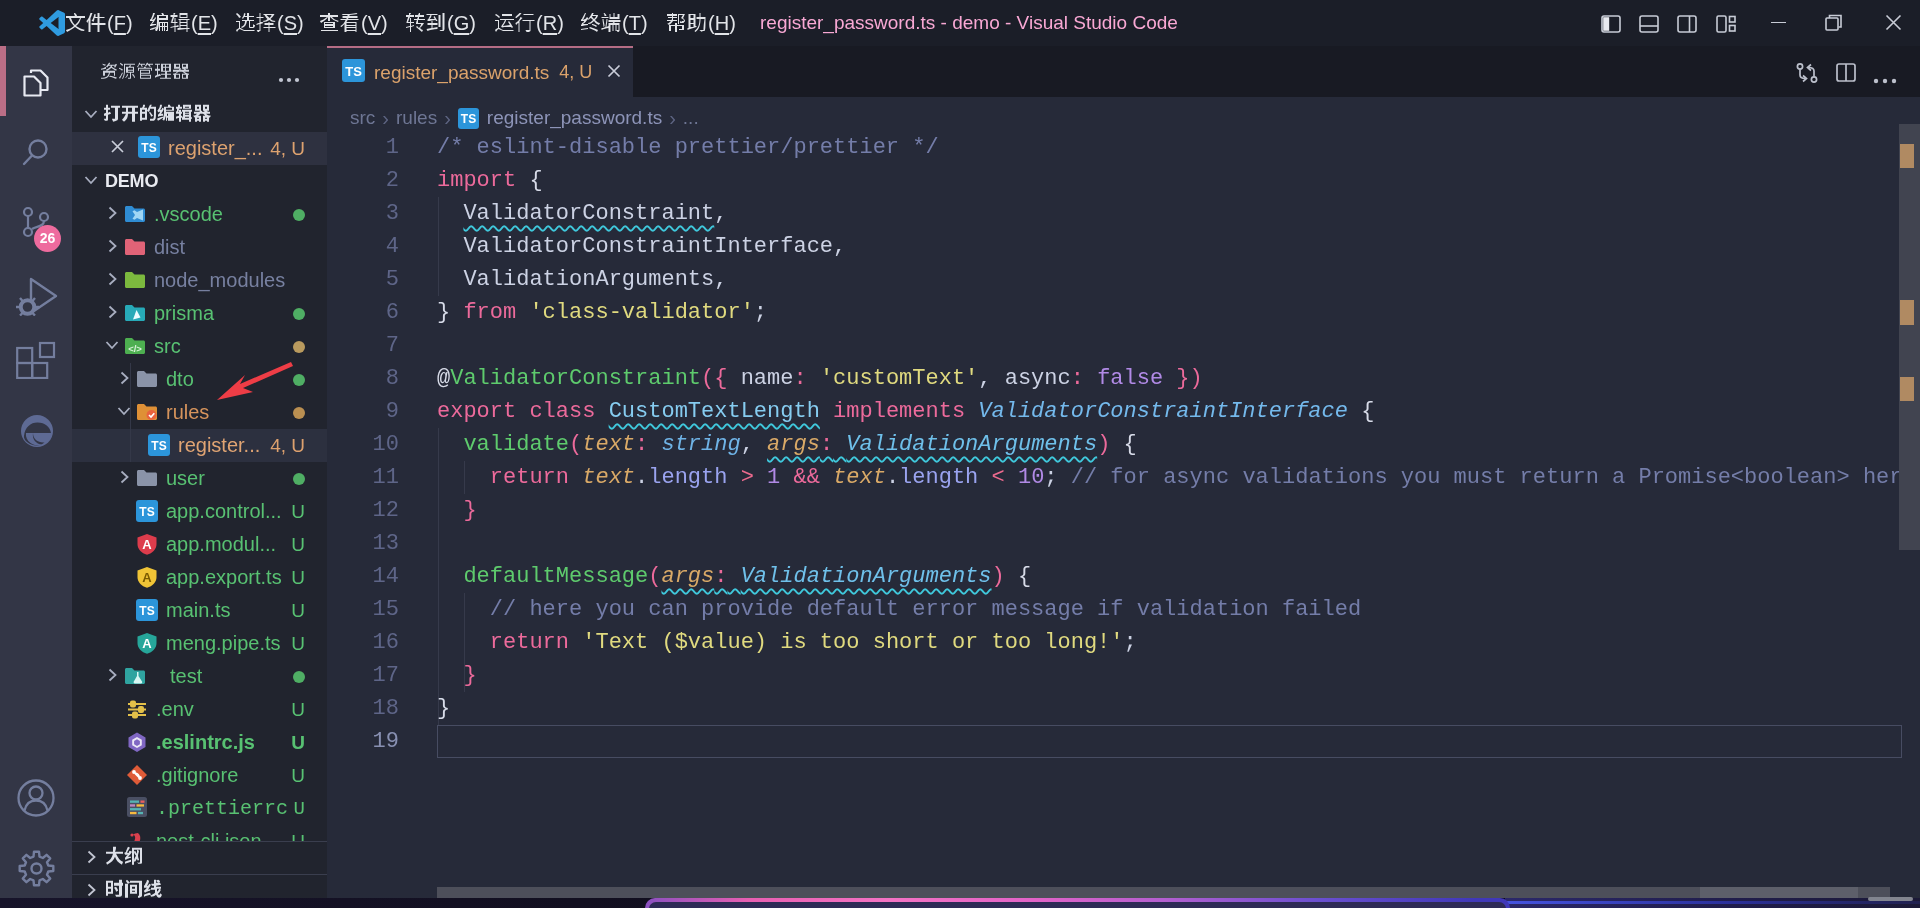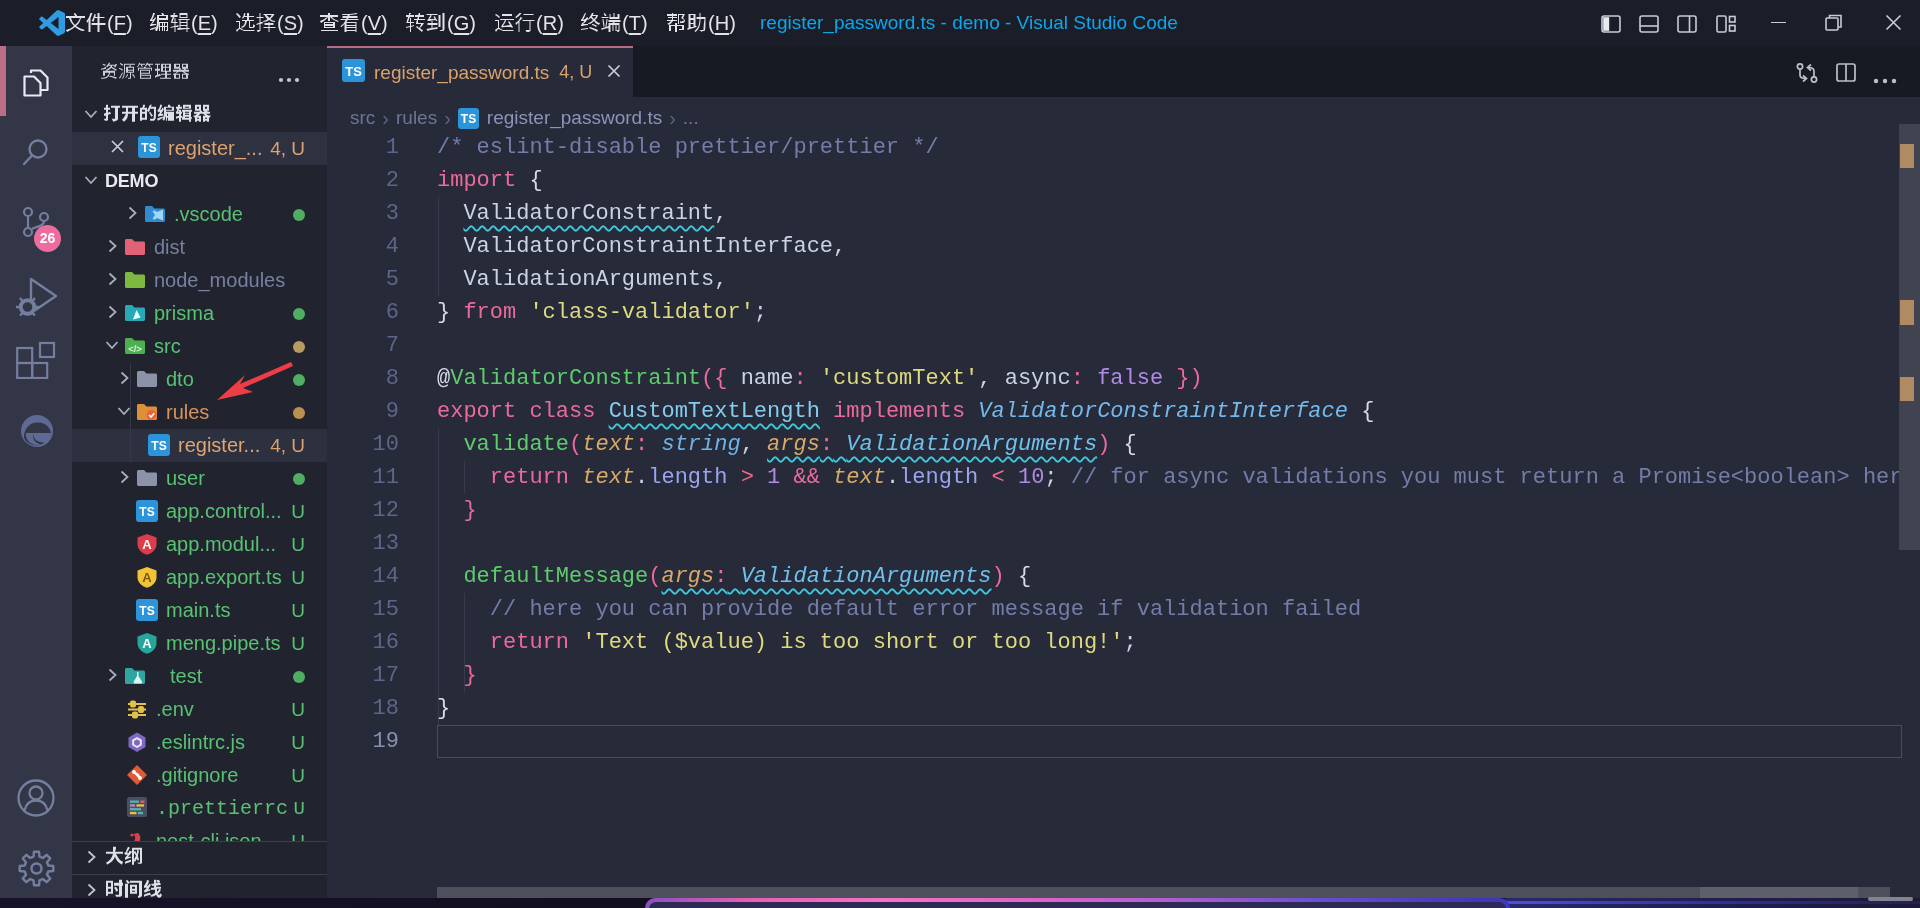--- a/index.html
+++ b/index.html
@@ -1,21 +1,21 @@
 <!DOCTYPE html>
 <html><head><meta charset="utf-8"><style>
 *{margin:0;padding:0;box-sizing:border-box}
 html,body{width:1920px;height:908px;overflow:hidden;background:#262a39;font-family:"Liberation Sans",sans-serif}
 .abs{position:absolute}
 #page{position:relative;width:1920px;height:908px}
 
 #title{position:absolute;left:0;top:0;width:1920px;height:46px;background:#1b1e28}
 .menu{position:absolute;top:0;height:46px;display:flex;align-items:center;color:#e2e4e8;font-size:20px}
 .menu svg{margin-right:1px}
-#wintitle{position:absolute;top:0;left:760px;width:400px;height:46px;line-height:46px;text-align:right;color:#0ea5e9;font-size:19px;white-space:nowrap}
+#wintitle{position:absolute;top:0;left:760px;width:400px;height:46px;line-height:46px;text-align:right;color:#f9a8d4;font-size:19px;white-space:nowrap}
 
 #actbar{position:absolute;left:0;top:46px;width:72px;height:862px;background:#333646}
 #actind{position:absolute;left:0;top:46px;width:6px;height:70px;background:#bb6e86}
 .aicon{position:absolute;left:0;width:72px;height:70px;display:flex;align-items:center;justify-content:center}
 #badge{position:absolute;left:34px;top:225px;width:27px;height:27px;border-radius:50%;background:#ee6b9e;color:#fff;font-size:14px;font-weight:bold;text-align:center;line-height:27px}
 
 #sidebar{position:absolute;left:72px;top:46px;width:255px;height:862px;background:#21242e;overflow:hidden}
 .srow{position:absolute;left:0;width:255px;height:33px}
 .rowflex{display:flex;align-items:center;height:33px}
 .lbl{font-size:20px;white-space:nowrap}
@@ -269,21 +269,21 @@
         </div>
       </div>
       <div class="srow" style="top:119px">
         <div class="rowflex">
           <span style="margin-left:11px"><svg width="16" height="16" viewBox="0 0 16 16" style="">
               <path d="M2.5 5 L8 11 L13.5 5" fill="none" stroke="#a8aec0" stroke-width="1.8"></path>
             </svg></span>
           <span style="margin-left:6px;color:#e8eaf0;font-size:18px;font-weight:bold;letter-spacing:-0.2px">DEMO</span>
         </div>
       </div>
-      <div class="srow" style="top:152px;padding-left:20px;">
+      <div class="srow" style="top:152px;">
         <div class="rowflex">
           <span style="margin-left:32px"><svg width="16" height="16" viewBox="0 0 16 16" style="">
               <path d="M5.5 2.5 L11.5 8 L5.5 13.5" fill="none" stroke="#a8aec0" stroke-width="1.8"></path>
             </svg></span>
           <span style="margin-left:4px;margin-top:2px"><svg width="22" height="22" viewBox="0 0 22 22" style="">
               <path d="M1 4.5 C1 3.7 1.7 3 2.5 3 H8 L10.5 5.5 H19.5 C20.3 5.5 21 6.2 21 7 V17.5 C21 18.3 20.3 19 19.5 19 H2.5 C1.7 19 1 18.3 1 17.5 Z" fill="#2f8cd3"></path>
               <path d="M13 9 L19 6.5 V17.5 L13 15 L10.5 16.8 L8.5 15.8 L11 12 L8.5 8.2 L10.5 7.2 Z" fill="#9fd6f5"></path>
             </svg></span>
           <span class="lbl" style="margin-left:8px;color:#58c172">.vscode</span>
         </div>
@@ -485,21 +485,21 @@
                 <rect x="13" y="9.1" width="4" height="4.8" rx="1"></rect>
                 <rect x="7" y="14.6" width="4" height="4.8" rx="1"></rect>
               </g>
             </svg></span>
           <span class="lbl" style="margin-left:8px;color:#58c172">.env</span>
         </div>
         <div class="rmark" style="right:22px">
           <span class="uletter" style="color:#58c172">U</span>
         </div>
       </div>
-      <div class="srow" style="top:680px;">
+      <div class="srow" style="top:680px;font-weight:bold;">
         <div class="rowflex">
           <span style="margin-left:54px;margin-top:2px"><svg width="22" height="22" viewBox="0 0 22 22" style="">
               <path d="M11 1.5 L19.5 6.5 V16 L11 21 L2.5 16 V6.5 Z" fill="#8067c3"></path>
               <path d="M11 6 L15.8 8.8 V14.3 L11 17 L6.2 14.3 V8.8 Z" fill="#fff" fill-opacity="0.85"></path>
               <path d="M11 8.2 L13.9 9.9 V13.2 L11 14.9 L8.1 13.2 V9.9 Z" fill="#8067c3"></path>
             </svg></span>
           <span class="lbl" style="margin-left:8px;color:#58c172">.eslintrc.js</span>
         </div>
         <div class="rmark" style="right:22px">
           <span class="uletter" style="color:#58c172">U</span>

